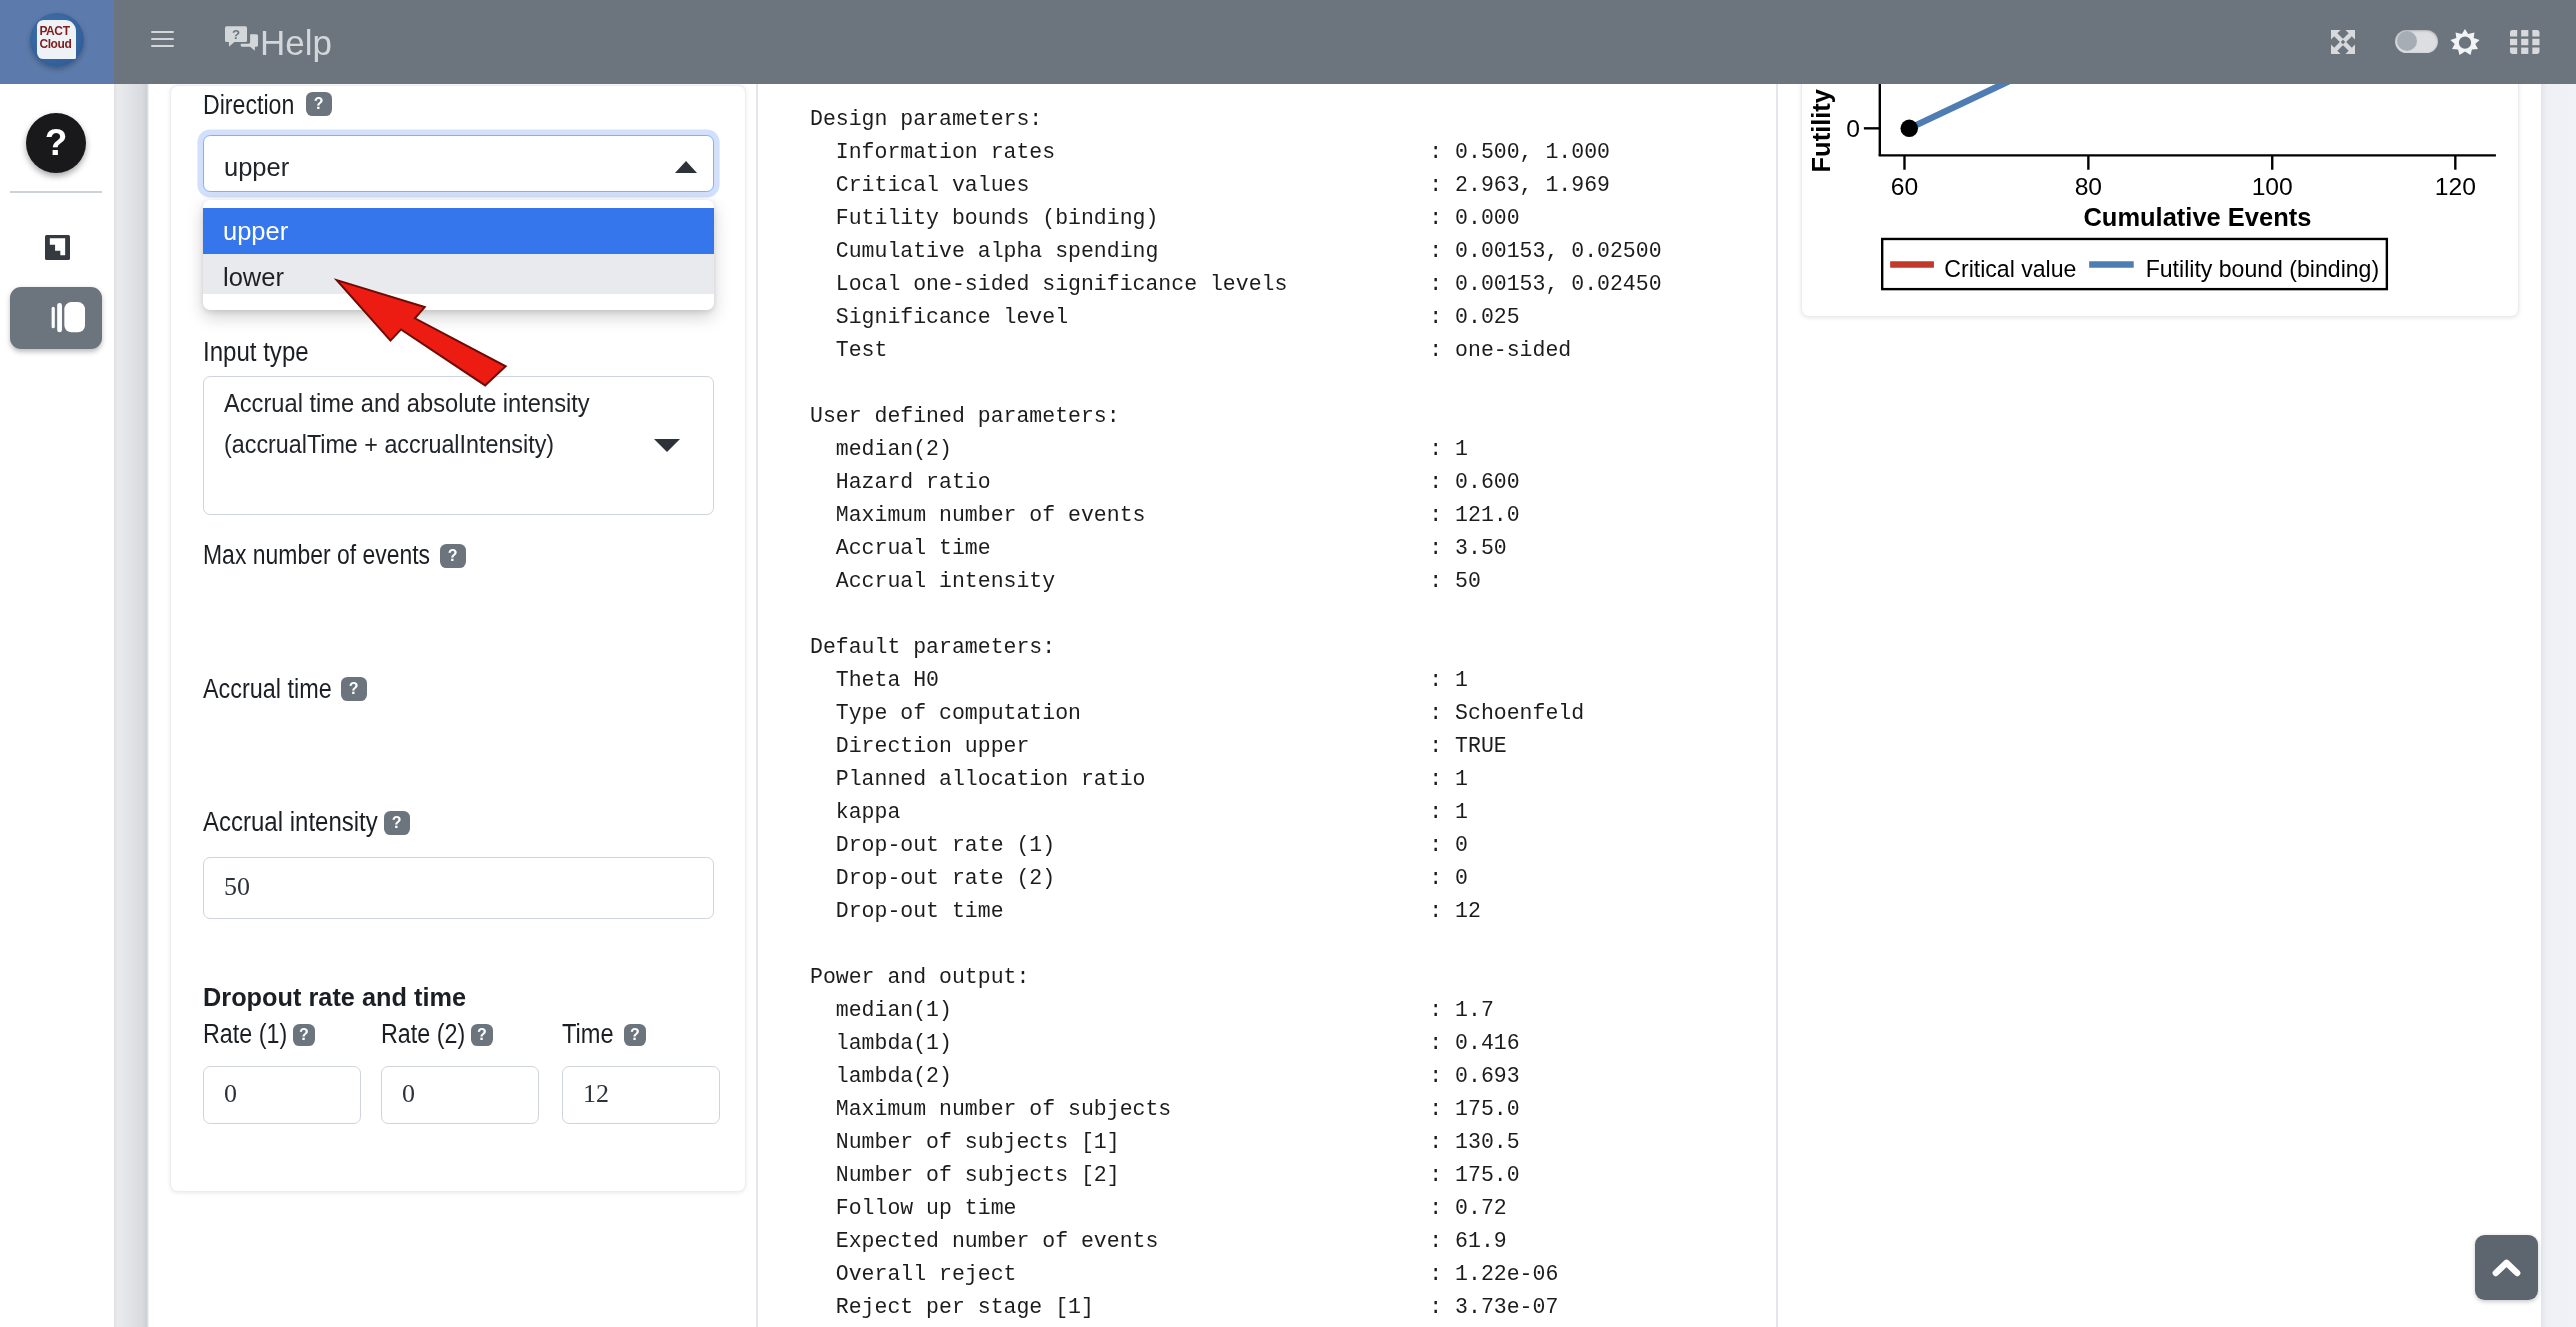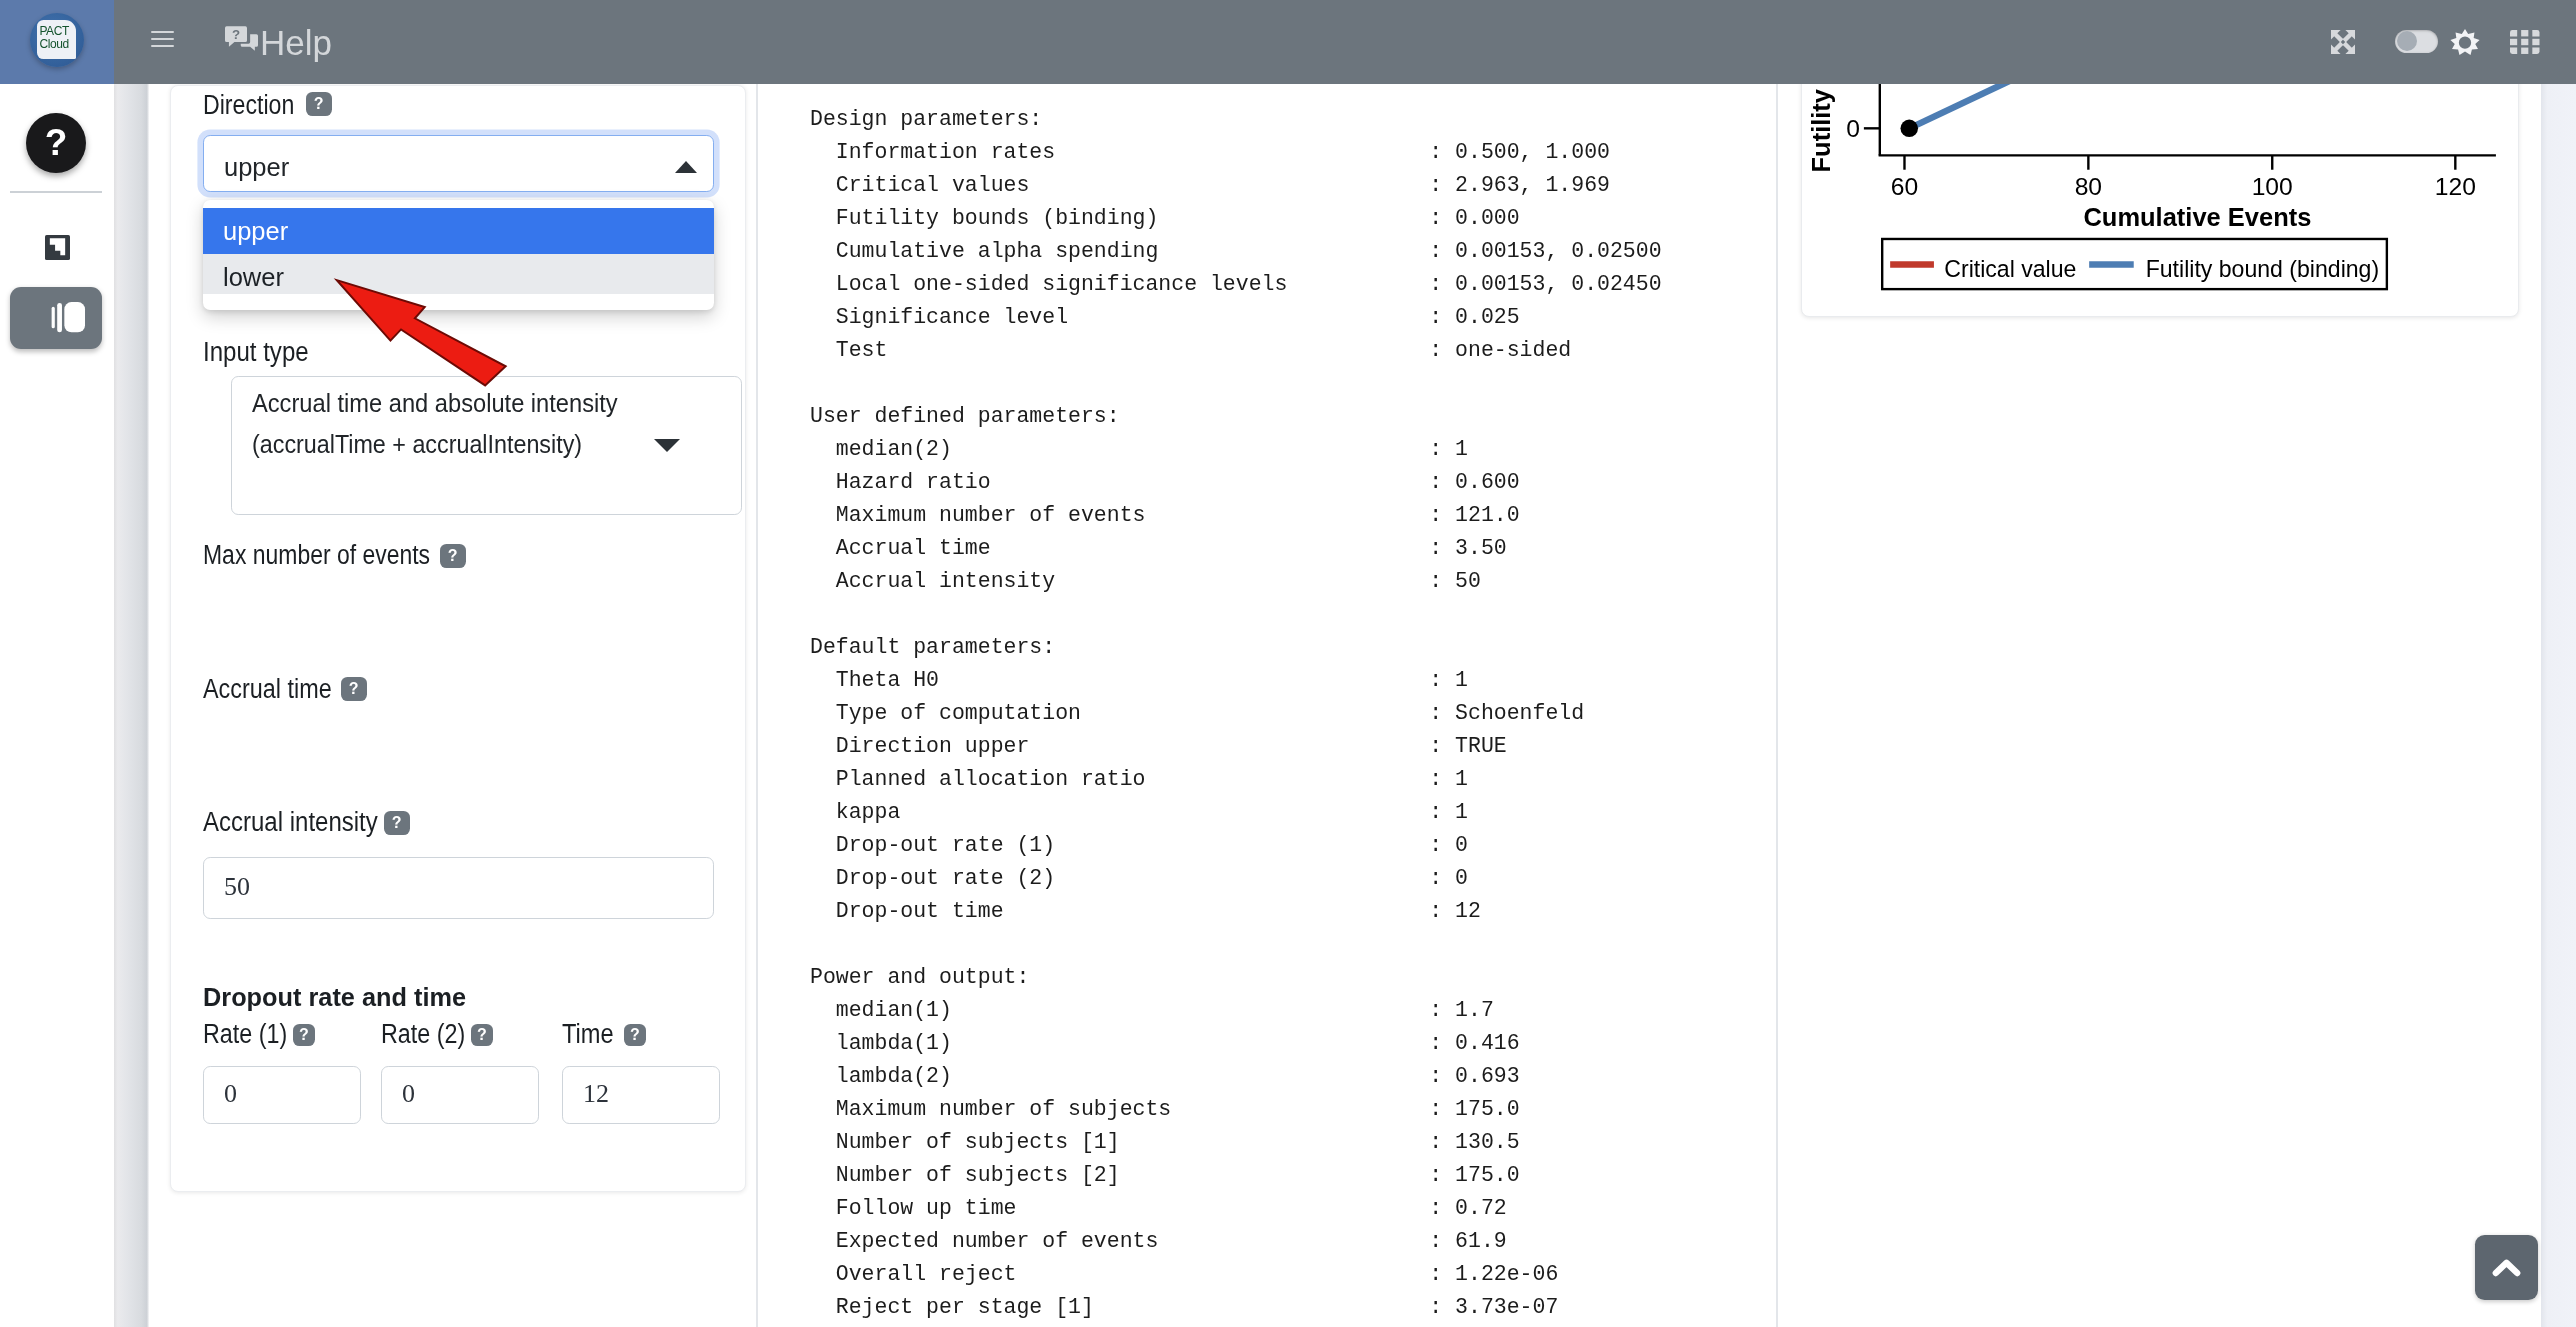--- a/index.html
+++ b/index.html
@@ -14,21 +14,21 @@
 #gutter { left:114px; top:84px; width:35px; height:1244px;
   background:linear-gradient(90deg,#ededef 0,#e2e4e8 40%,#d8dbdf 78%,#cdd1d6 94%,#f8f8f9 100%); }
 .vline { width:1.6px; top:84px; height:1244px; background:#e3e6ea; }
 
 
 #topbar { left:0; top:0; width:2576px; height:84px; background:#6c757d; z-index:40; }
 #logo { left:0; top:0; width:114px; height:84px; background:#5c7aab; }
 #logocirc { left:29.5px; top:12.7px; width:54px; height:54px; border-radius:50%;
   background:radial-gradient(circle at 42% 38%, #4273ae, #2b5791); box-shadow:0 2.4px 4.8px rgba(0,0,0,.25); }
 #logosq { left:37px; top:20px; width:39px; height:39px; background:#eef1f6; border-radius:6.4px 11px 1.6px 6.4px; }
-#logosq div { font-weight:normal; font-size:12px; line-height:13.5px; color:#14532d; padding:4.8px 0 0 2.4px; letter-spacing:-0.4px;}
+#logosq div { font-weight:bold; font-size:12px; line-height:13.5px; color:#7f1d1d; padding:4.8px 0 0 2.4px; letter-spacing:-0.4px;}
 .hbar { left:151px; width:23px; height:2.4px; border-radius:1.6px; background:#d4d7da; }
 
 
 #sidebar { left:0; top:84px; width:114px; height:1244px; background:#fff;
   box-shadow:1.6px 0 2.4px rgba(0,0,0,.05); }
 #qcirc { left:26px; top:29px; width:60px; height:60px; border-radius:50%; background:#19191b;
   color:#fff; font-weight:bold; font-size:37px; text-align:center; line-height:60px;
   box-shadow:0 3.2px 6.4px rgba(0,0,0,.35); }
 #sep { left:9.6px; top:107px; width:92px; height:1.6px; background:#ccd1d6; }
 #flip { left:45px; top:151px; width:25px; height:25px; background:#343a40; border-radius:1.6px; }
@@ -46,21 +46,21 @@
 #sel1 { left:203px; top:135px; width:511px; height:57px; background:#fff;
   border:1.6px solid #84aef0; border-radius:7.2px; box-shadow:0 0 0 5.6px rgba(93,143,240,.28);
   font-size:25.5px; color:#212529; line-height:53px; padding-top:4.8px; padding-left:20px; }
 #menu { left:203px; top:200px; width:511px; height:110px; background:#fff; border-radius:7.2px;
   box-shadow:0 6.4px 17.5px rgba(0,0,0,.18), 0 1.6px 4.8px rgba(0,0,0,.10); padding-top:8px;
   z-index:20; overflow:hidden; }
 #menu .r1 { height:46px; background:#3676ec; color:#fff; font-size:25.5px; line-height:46px; padding-left:20px; }
 #menu .r2 { height:40px; background:#e8eaed; color:#1c2126; font-size:25.5px; line-height:46px; padding-left:20px; }
 #sel2 { left:203px; top:376px; width:511px; height:139px; background:#fff;
   border:1.6px solid #ced4da; border-radius:7.2px; font-size:25.5px; color:#212529;
-  padding:6.4px 0 0 20px; line-height:41px;margin-left:28px; }
+  padding:6.4px 0 0 20px; line-height:41px; }
 .caret-up { width:0; height:0; border-left:11px solid transparent; border-right:11px solid transparent;
   border-bottom:12.7px solid #2c3237; }
 .caret-dn { width:0; height:0; border-left:13.5px solid transparent; border-right:13.5px solid transparent;
   border-top:13.5px solid #2c3237; }
 
 
 #mono { left:810px; top:103px; font-family:"Liberation Mono", monospace;
   font-size:21.5px; line-height:33px; color:#1c1c1c; white-space:pre; }
 
 

